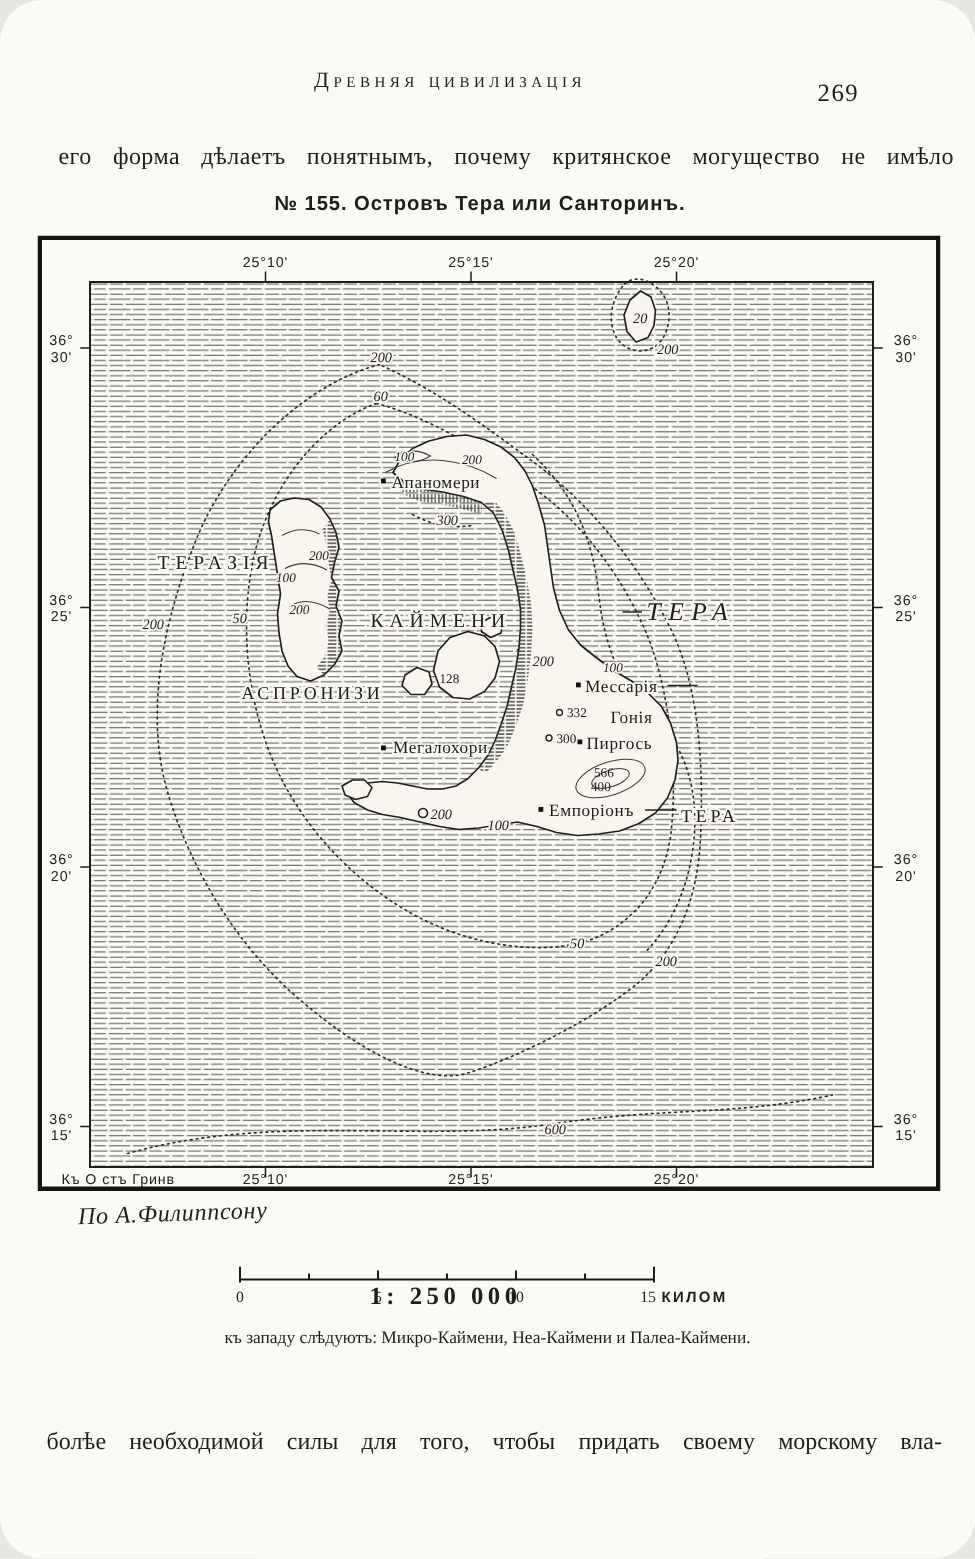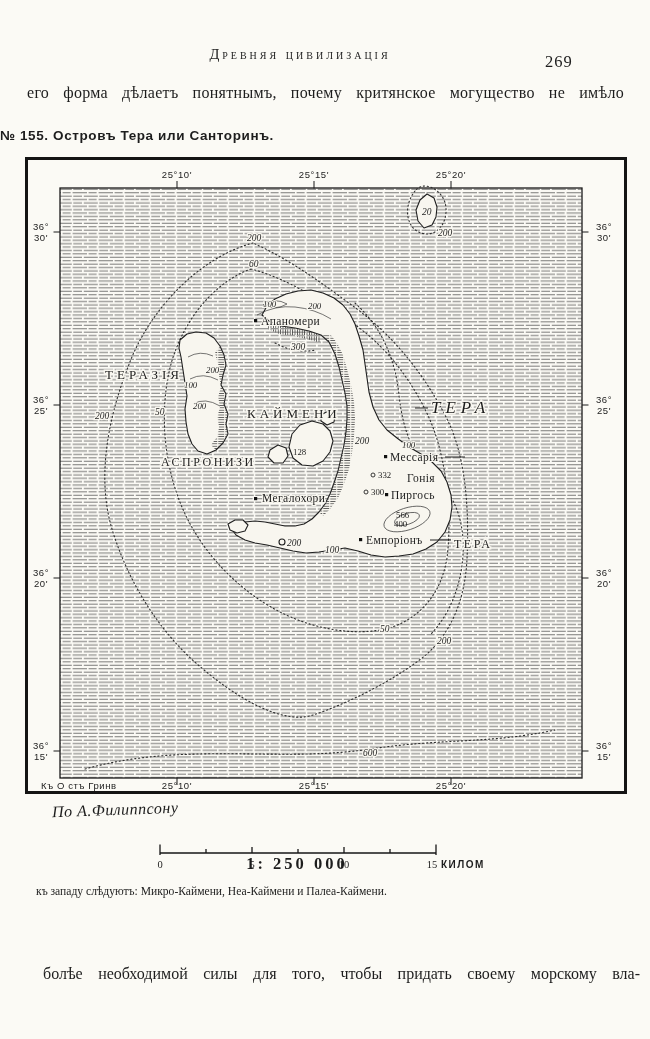--- a/index.html
+++ b/index.html
@@ -1,34 +1,34 @@
 <!DOCTYPE html>
 <html><head>
 <meta charset="utf-8">
 <style>
   html,body{margin:0;padding:0;background:#e8e6e0;}
   .page{position:relative;width:650px;height:1039px;background:#fbfaf5;
-        font-family:"Liberation Serif",serif;color:#1d1d1d;overflow:hidden;margin:0 auto;}
+        font-family:"Liberation Serif",serif;color:#1d1d1d;overflow:hidden;margin:0 auto;border-radius:28px;}
   .rh-row{position:absolute;top:46px;left:0;width:600px;text-align:center;
           font-variant:small-caps;letter-spacing:3px;font-size:14.5px;}
   .pagenum{position:absolute;top:52px;left:545px;font-size:16.5px;letter-spacing:1px;}
-  .intro{position:absolute;top:84px;left:27px;width:597px;font-size:16px;margin:0;
+  .intro{position:absolute;top:84px;left:27px;width:597px;font-size:16px;margin:12px;
          text-align:justify;text-align-last:justify;letter-spacing:.3px;}
-  .figtitle{position:absolute;top:128px;left:0;width:640px;margin:0;
+  .figtitle{position:absolute;top:128px;left:0;width:640px;text-align:center;margin:0;
             font-family:"Liberation Sans",sans-serif;font-weight:bold;font-size:13.5px;letter-spacing:.6px;}
   .mapsvg{position:absolute;top:157px;left:25px;}
   .attr{position:absolute;top:801px;left:52px;font-style:italic;font-size:16px;
         letter-spacing:.5px;transform:rotate(-2deg);}
   .ratio{position:absolute;top:854px;left:0;width:594px;text-align:center;
          font-weight:bold;font-size:16.5px;letter-spacing:3px;}
   .scalebar{position:absolute;top:842px;left:138px;}
   .caption{position:absolute;top:884px;left:36px;width:578px;font-size:11.6px;line-height:15.2px;}
   .caption .j{text-align:justify;text-align-last:justify;}
-  .caption .c{text-align:left;}
-  .closing{position:absolute;top:949px;left:27px;width:597px;font-size:16px;margin:16px;
+  .caption .c{text-align:center;}
+  .closing{position:absolute;top:949px;left:27px;width:597px;font-size:16px;margin:4px;
            text-align:justify;text-align-last:justify;}
 
   svg text{font-family:"Liberation Serif",serif;fill:#1d1d1d;}
   .grat{font-family:"Liberation Sans",sans-serif;font-size:9.5px;letter-spacing:.6px;fill:#222;}
   .sd{font-size:9.5px;font-style:italic;paint-order:stroke;stroke:#f8f6ef;stroke-width:2.6px;}
   .lc{font-size:8.8px;font-style:italic;paint-order:stroke;stroke:#f8f6ef;stroke-width:2px;}
   .el{font-size:8.8px;}
   .town{font-size:11.5px;letter-spacing:.4px;paint-order:stroke;stroke:#f8f6ef;stroke-width:2.2px;}
   .region{font-size:13px;letter-spacing:4px;paint-order:stroke;stroke:#f8f6ef;stroke-width:3px;}
   .region.big{font-size:17px;font-style:italic;letter-spacing:5px;}

